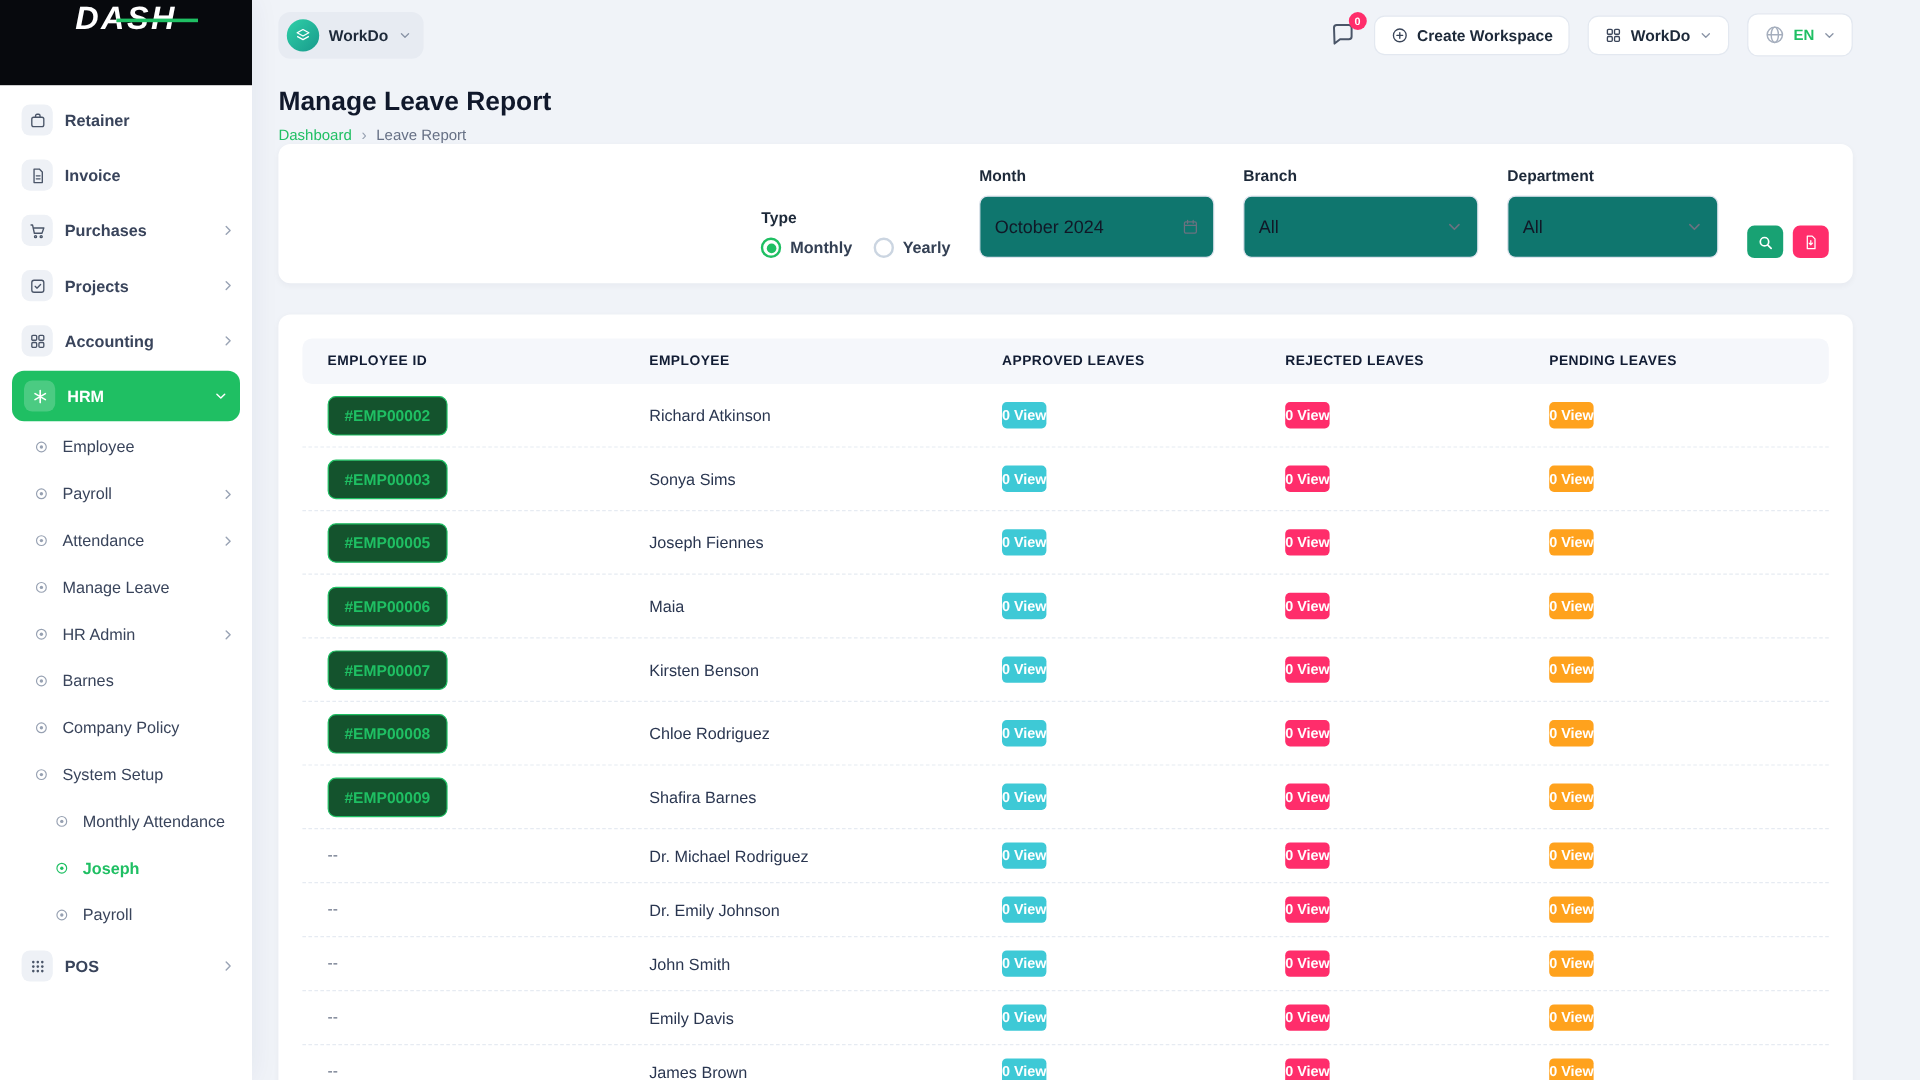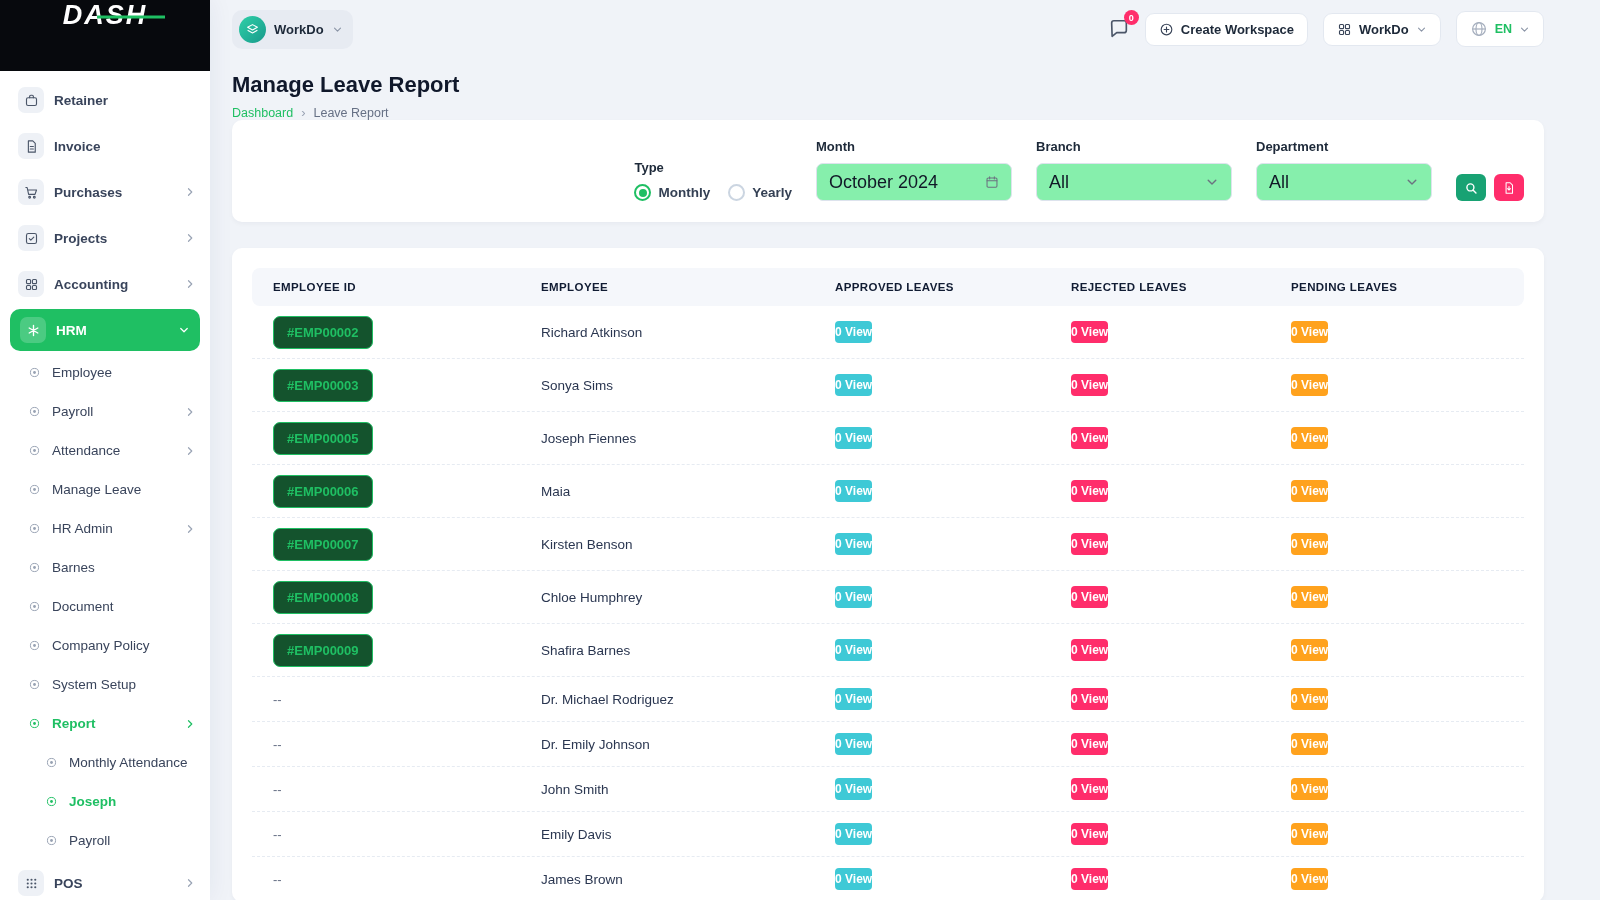--- a/index.html
+++ b/index.html
@@ -72,22 +72,22 @@
   .card{background:#fff;border-radius:10px;box-shadow:0 2px 5px rgba(16,24,40,.04)}
 
   
   .filter-card{margin-top:0;padding:19px 20px 21px;display:flex;justify-content:flex-end;gap:24px;align-items:flex-end}
   .fgroup label{display:block;font-size:13px;font-weight:600;color:#1d2939;margin-bottom:9px}
   .radio-row{display:flex;gap:18px;align-items:center;margin-top:4px}
   .radio-opt{display:flex;align-items:center;gap:7px;font-size:13.5px;color:#344054;font-weight:600;cursor:pointer}
   .radio{width:17px;height:17px;border:2px solid #cbd5e1;border-radius:50%;display:flex;align-items:center;justify-content:center;flex:none}
   .radio.checked{border-color:var(--primary)}
   .radio.checked::after{content:"";width:8px;height:8px;border-radius:50%;background:var(--primary)}
-  .field{height:38px;border:1px solid #dde3ed;border-radius:7px;background:#86efac;display:flex;align-items:center;
-    justify-content:space-between;padding:0 12px;font-size:18px;color:#111827;cursor:pointer}
+  .field{height:52px;border:1px solid #dde3ed;border-radius:7px;background:#0f766e;display:flex;align-items:center;
+    justify-content:space-between;padding:0 12px;font-size:15px;color:#111827;cursor:pointer}
   .month-field{width:196px}
   .branch-field{width:196px}
   .dept-field{width:176px}
   .ficon{color:#6b7280}.ficon svg{width:14px;height:14px}
   .filter-btns{display:flex;gap:8px;margin-top:30px}
   .sq-btn{width:30px;height:27px;border-radius:6px;display:flex;align-items:center;justify-content:center;color:#fff;border:none;cursor:pointer}
   .sq-btn svg{width:14px;height:14px}
   .search-btn{background:var(--primary-dark)}
   .export-btn{background:var(--danger)}
 
@@ -262,53 +262,30 @@
         </span>
         <span class="side-label">Barnes</span>
       </div>
       <div class="side-item lvl1">
         <span class="bullet">
           <svg viewBox="0 0 24 24" fill="none" stroke="currentColor" stroke-width="1.8">
             <circle cx="12" cy="12" r="7.5"></circle>
             <circle cx="12" cy="12" r="2.6" fill="currentColor" stroke="none"></circle>
           </svg>
         </span>
-        <span class="side-label">Document</span>
-      </div>
-      <div class="side-item lvl1">
-        <span class="bullet">
-          <svg viewBox="0 0 24 24" fill="none" stroke="currentColor" stroke-width="1.8">
-            <circle cx="12" cy="12" r="7.5"></circle>
-            <circle cx="12" cy="12" r="2.6" fill="currentColor" stroke="none"></circle>
-          </svg>
-        </span>
         <span class="side-label">Company Policy</span>
       </div>
       <div class="side-item lvl1">
         <span class="bullet">
           <svg viewBox="0 0 24 24" fill="none" stroke="currentColor" stroke-width="1.8">
             <circle cx="12" cy="12" r="7.5"></circle>
             <circle cx="12" cy="12" r="2.6" fill="currentColor" stroke="none"></circle>
           </svg>
         </span>
         <span class="side-label">System Setup</span>
-      </div>
-      <div class="side-item lvl1 highlight">
-        <span class="bullet">
-          <svg viewBox="0 0 24 24" fill="none" stroke="currentColor" stroke-width="1.8">
-            <circle cx="12" cy="12" r="7.5"></circle>
-            <circle cx="12" cy="12" r="2.6" fill="currentColor" stroke="none"></circle>
-          </svg>
-        </span>
-        <span class="side-label">Report</span>
-        <span class="chev">
-          <svg viewBox="0 0 24 24" fill="none" stroke="currentColor" stroke-width="2.4" stroke-linecap="round" stroke-linejoin="round">
-            <path d="M9 5.5l6.5 6.5L9 18.5"></path>
-          </svg>
-        </span>
       </div>
       <div class="side-item lvl2">
         <span class="bullet">
           <svg viewBox="0 0 24 24" fill="none" stroke="currentColor" stroke-width="1.8">
             <circle cx="12" cy="12" r="7.5"></circle>
             <circle cx="12" cy="12" r="2.6" fill="currentColor" stroke="none"></circle>
           </svg>
         </span>
         <span class="side-label">Monthly Attendance</span>
       </div>
@@ -518,21 +495,21 @@
         </div>
         <div class="trow tall">
           <div class="td"><span class="emp-chip">#EMP00007</span></div>
           <div class="td name">Kirsten Benson</div>
           <div class="td"><span class="badge teal">0 View</span></div>
           <div class="td"><span class="badge pink">0 View</span></div>
           <div class="td"><span class="badge orange">0 View</span></div>
         </div>
         <div class="trow tall">
           <div class="td"><span class="emp-chip">#EMP00008</span></div>
-          <div class="td name">Chloe Humphrey</div>
+          <div class="td name">Chloe Rodriguez</div>
           <div class="td"><span class="badge teal">0 View</span></div>
           <div class="td"><span class="badge pink">0 View</span></div>
           <div class="td"><span class="badge orange">0 View</span></div>
         </div>
         <div class="trow tall">
           <div class="td"><span class="emp-chip">#EMP00009</span></div>
           <div class="td name">Shafira Barnes</div>
           <div class="td"><span class="badge teal">0 View</span></div>
           <div class="td"><span class="badge pink">0 View</span></div>
           <div class="td"><span class="badge orange">0 View</span></div>

